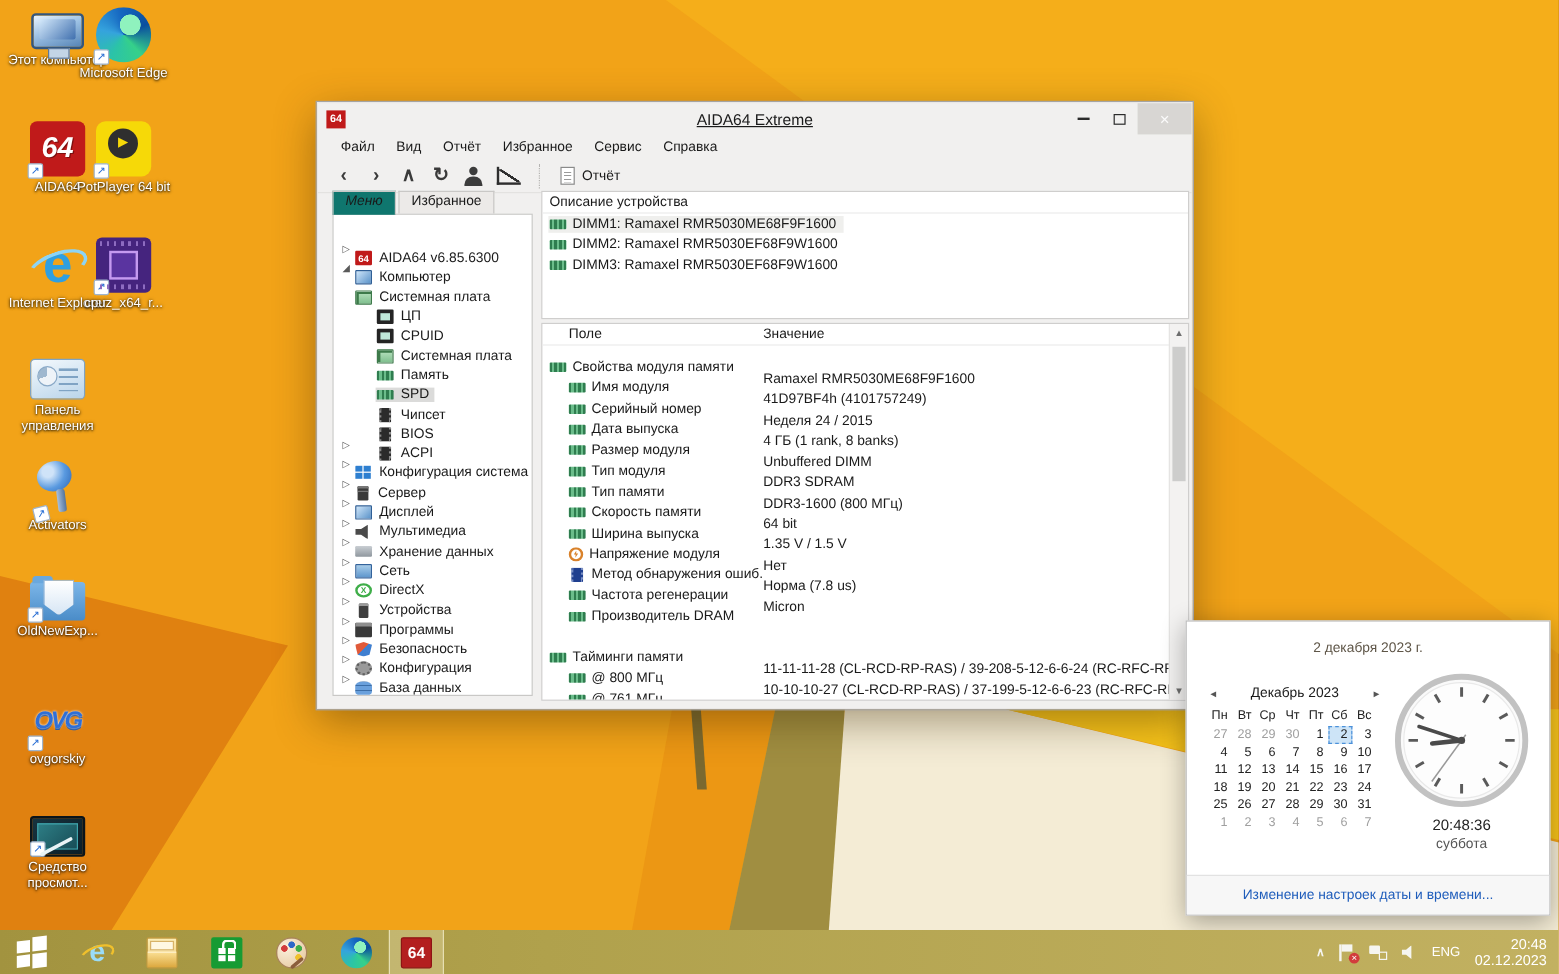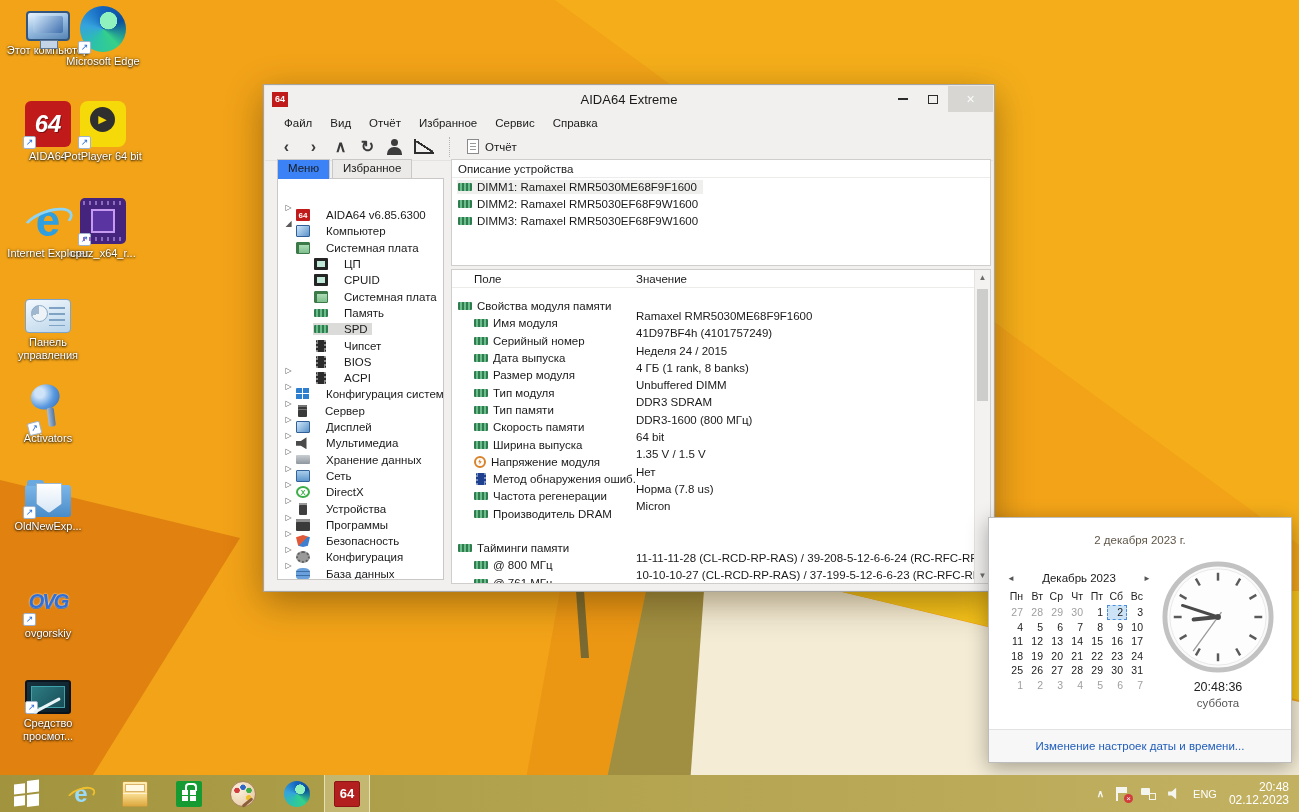--- a/index.html
+++ b/index.html
@@ -82,21 +82,21 @@
     background:linear-gradient(135deg,#2e7f86,#174b55);box-shadow:inset 0 0 0 1px #3fa3ab;}
   .ic.photo-viewer-icon::after{content:"";position:absolute;left:5px;bottom:5px;width:30px;height:3px;
     background:#e8f4f6;border-radius:2px;transform:rotate(-28deg);}
 
   
   .win{position:absolute;left:264px;top:85px;width:730px;height:506px;background:#f1f0ef;
     border:1px solid #98979515;outline:1px solid #a5a4a2;box-shadow:0 10px 34px rgba(60,40,0,.45);}
   .titlebar{position:relative;height:26px;display:flex;align-items:center;}
   .title-app-icon{width:16px;height:15px;margin-left:7px;background:#c01a1a;color:#fff;
     font-size:9px;font-weight:bold;display:flex;align-items:center;justify-content:center;flex:none;}
-  .title-text{position:absolute;left:0;right:0;text-align:center;font-size:13px;color:#1a1a1a;}
+  .title-text{position:absolute;left:0;right:0;text-align:center;font-size:13px;color:#1a1a1a;text-decoration:underline;}
   .winbtns{margin-left:auto;display:flex;align-items:stretch;height:100%;position:relative;}
   .winbtn{width:30px;display:flex;align-items:center;justify-content:center;}
   .min-icon{width:10px;height:2px;background:#2b2b2b;}
   .max-icon{width:10px;height:9px;border:1.5px solid #2b2b2b;}
   .winbtn.close{width:45px;background:#d8d6d3;}
   .close-icon{color:#fbfbfb;font-size:14px;line-height:14px;}
   .menubar{display:flex;gap:0;height:21px;align-items:center;padding-left:10px;text-align:right;}
   .menu-item{font-size:11.5px;color:#1a1a1a;padding:0 9px;}
   .toolbar{display:flex;align-items:center;height:28px;padding-left:8px;border-bottom:1px solid #e3e2e0;}
   .nav-glyph{width:27px;text-align:center;font-size:16px;font-weight:bold;color:#3a3a3a;line-height:26px;}
@@ -110,27 +110,27 @@
   .report-btn{display:flex;align-items:center;gap:6px;padding:3px 8px;}
   .report-icon{width:12px;height:15px;background:#fff;border:1px solid #8a8a8a;position:relative;}
   .report-icon::before{content:"";position:absolute;left:2px;top:3px;right:2px;height:9px;
     background:repeating-linear-gradient(180deg,#9a9a9a 0 1px,rgba(0,0,0,0) 1px 3px);}
   .report-label{font-size:11.5px;color:#1a1a1a;}
 
   .left-panel{position:absolute;left:12px;top:73px;width:167px;bottom:10px;}
   .tabs{display:flex;height:20px;}
   .tab{padding:2px 10px 0;font-size:11.5px;color:#1a1a1a;background:#eceae8;
     border:1px solid #c9c8c6;border-bottom:none;margin-right:2px;}
-  .tab.active{background:#3b82f6;position:relative;z-index:2;}
+  .tab.active{background:#0f766e;position:relative;z-index:2;font-style:italic;}
   .tree{position:absolute;left:0;right:0;top:19px;bottom:0;background:#fff;border:1px solid #c9c8c6;
     padding:4px 0 0 4px;overflow:hidden;}
   .tree-row{display:flex;align-items:center;height:16.3px;font-size:11.5px;color:#1a1a1a;white-space:nowrap;}
   .tree-row.child{padding-left:18px;}
   .expander{width:13px;flex:none;font-size:8px;color:#5a5a5a;text-align:center;}
-  .row-inner{display:flex;align-items:center;gap:16px;padding:0 4px 0 1px;margin-top:48px;}
+  .row-inner{display:flex;align-items:center;gap:6px;padding:0 4px 0 1px;margin-top:48px;}
   .tree-row.selected .row-inner{background:#dbdbda;}
   .tree-icon{width:14px;height:12px;flex:none;position:relative;border-radius:1px;}
 
   .tree-icon.aida64-logo-icon{background:#c01a1a;}
   .tree-icon.aida64-logo-icon::after{content:"64";position:absolute;inset:0;display:flex;align-items:center;
     justify-content:center;color:#fff;font-size:8px;font-weight:bold;}
   .tree-icon.computer-icon,.tree-icon.display-icon{border:1px solid #2f5f96;
     background:linear-gradient(135deg,#cfe6fa,#5b93c9);}
   .tree-icon.motherboard-icon,.tree-icon.motherboard2-icon{border:1px solid #3d7a4a;
     background:linear-gradient(#b9e3c0,#7fbf8e);box-shadow:inset 2px 2px 0 #3d7a4a;}

